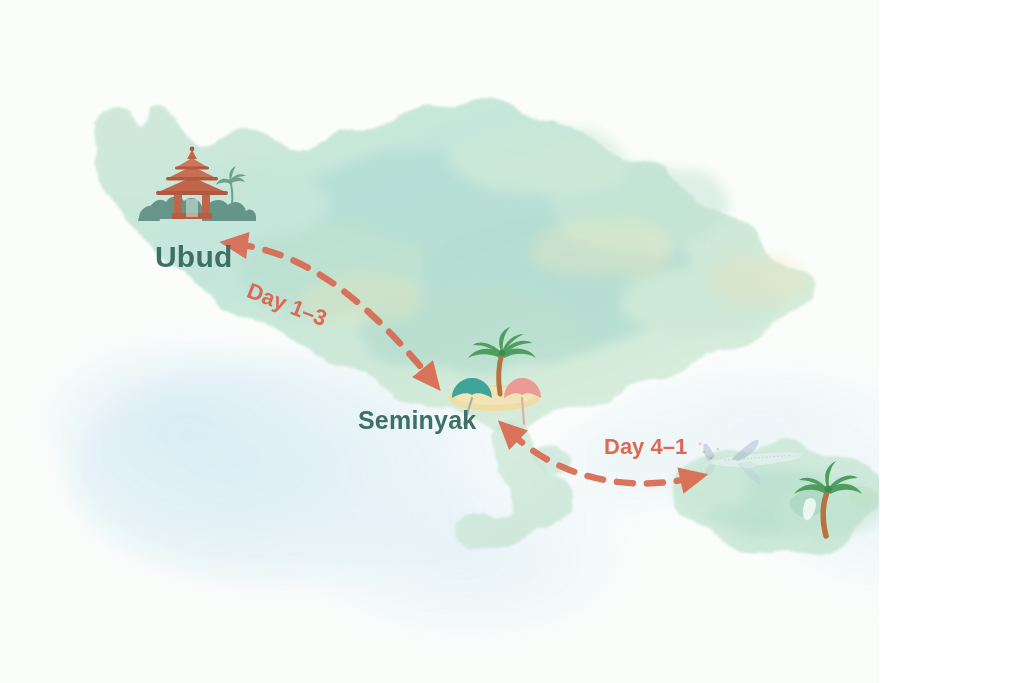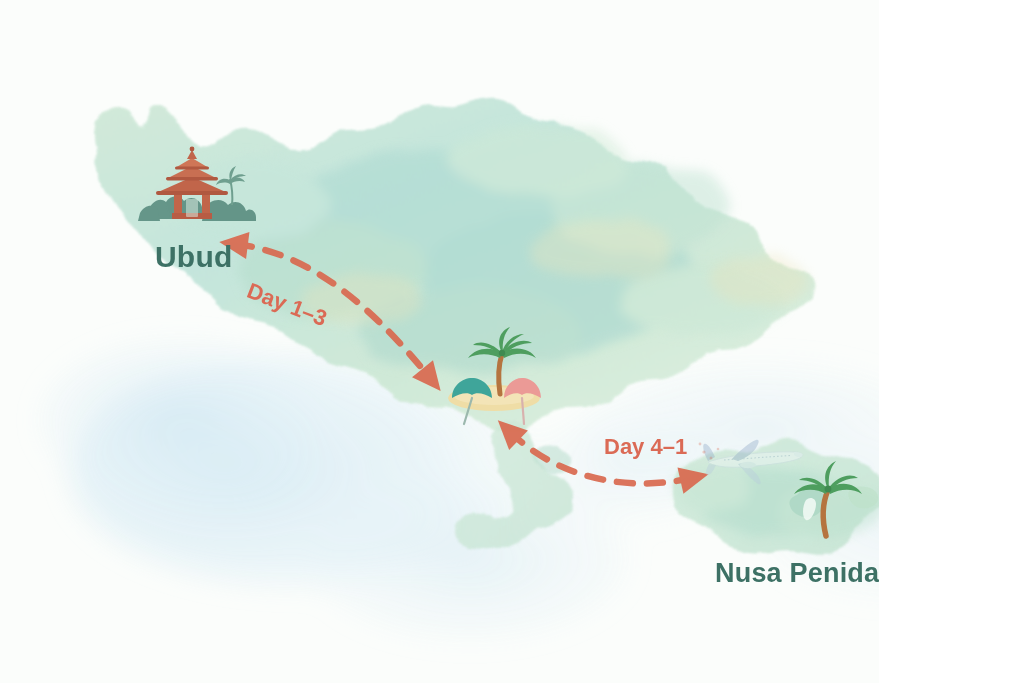--- a/index.html
+++ b/index.html
@@ -365,20 +365,20 @@
     <g opacity="0.3">
       <circle cx="704" cy="452" r="1.6" fill="#d9694f"></circle>
       <circle cx="711" cy="458" r="1.5" fill="#d9694f"></circle>
       <circle cx="700" cy="444" r="1.4" fill="#d9694f"></circle>
       <circle cx="718" cy="449" r="1.3" fill="#d9694f"></circle>
     </g>
   </svg>
 
   <div class="place-label" id="label-ubud">Ubud</div>
 
-
-  <div class="place-label" id="label-nusa-penida">Nusa Penida</div>
+  <div class="place-label" id="label-seminyak">Seminyak</div>
+
 
   <div class="day-label" id="label-day-1-3">Day 1–3</div>
 
   <div class="day-label" id="label-day-4-5">Day 4–1</div>
 
 </div>
 
 </body></html>

